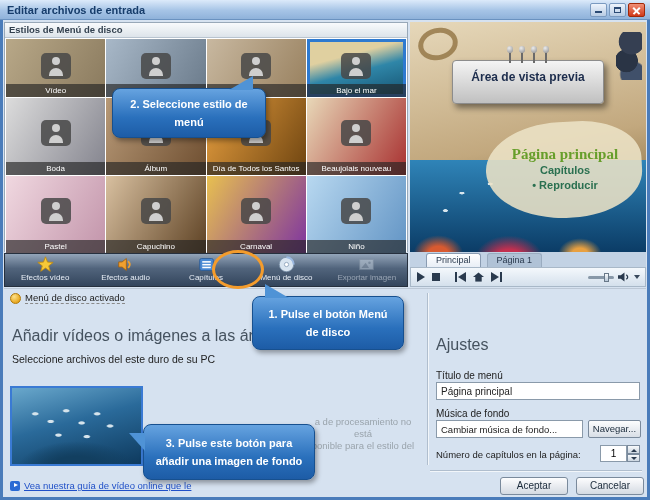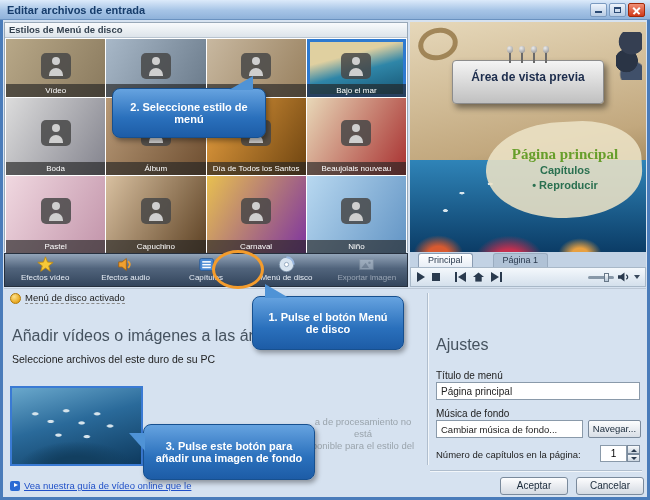--- a/index.html
+++ b/index.html
@@ -91,21 +91,21 @@
     box-shadow:3px 4px 6px rgba(0,0,0,.45); }
   .tooltip-text { position:absolute; left:0; right:0; bottom:19px; text-align:center;
     font-size:12px; font-weight:bold; color:#1c2c4c; }
   .pin { position:absolute; top:-9px; width:2px; height:11px; background:#6a6a6a; }
   .pin::before { content:""; position:absolute; top:-6px; left:-2px; width:6px; height:7px;
     border-radius:45%; background:radial-gradient(circle at 35% 30%, #ececec, #8a8a8a); }
   .pin.p1{left:56px;} .pin.p2{left:68px;} .pin.p3{left:80px;} .pin.p4{left:92px;}
 
   
   .ptabs { position:absolute; left:410px; top:252px; width:236px; height:15px;
-    background:#c2d2e4; display:flex; gap:20px; padding:1px 0 0 8px; }
+    background:#c2d2e4; display:flex; gap:6px; padding:1px 0 0 16px; }
   .ptab { font-size:9px; line-height:13px; padding:0 9px; color:#2a3a4e;
     border:1px solid #9aacc0; border-bottom:none; border-radius:3px 3px 0 0; background:#b0c2d6; cursor:pointer; }
   .ptab.active { background:linear-gradient(#ffffff,#e8eef6); border-color:#8a9cb2; }
   .playbar { position:absolute; left:410px; top:267px; width:236px; height:20px;
     background:linear-gradient(#f4f8fc,#d4e0ec); border:1px solid #a8b8c8;
     display:flex; align-items:center; padding:0 5px; gap:7px; }
   .pb-btn { display:flex; align-items:center; cursor:pointer; }
   .pb-gap { margin-left:8px; }
   .vol-wrap { margin-left:auto; display:flex; align-items:center; gap:4px; }
   .vol-track { width:26px; height:3px; background:#8898a8; position:relative; border-radius:2px; cursor:pointer; }
@@ -170,21 +170,21 @@
 
   .h-sep { position:absolute; left:430px; top:470px; width:212px; height:1px; background:#b0bece; box-shadow:0 1px 0 #f2f6fa; }
   .dlg-btn { position:absolute; top:477px; width:68px; height:18px;
     background:linear-gradient(#fdfdfe,#d4dae2); border:1px solid #7a8a9c; border-radius:3px;
     font-size:10px; color:#1a2a3a; text-align:center; line-height:16px; cursor:pointer; }
   .accept { left:500px; } .cancel { left:576px; }
 
   
   .co { position:absolute; z-index:50; background:linear-gradient(180deg,#66a3e0,#2a70bc 60%,#1d5ca6);
     border:1px solid #17508f; border-radius:8px; box-shadow:2px 3px 5px rgba(0,0,0,.35);
-    color:#fff; font-weight:bold; font-size:11px; line-height:12px; text-align:center;
+    color:#fff; font-weight:bold; font-size:11px; line-height:18px; text-align:center;
     display:flex; align-items:center; justify-content:flex-start; padding:4px 8px; }
   .co .tail { position:absolute; width:0; height:0; }
   .co1 { left:252px; top:296px; width:152px; height:54px; }
   .co1 .tail { top:-13px; left:12px; border-bottom:14px solid #4f93d6; border-right:24px solid transparent; }
   .co2 { left:112px; top:88px; width:154px; height:50px; }
   .co2 .tail { top:-13px; right:12px; border-bottom:14px solid #4f93d6; border-left:24px solid transparent; }
   .co3 { left:143px; top:424px; width:172px; height:56px; }
   .co3 .tail { left:-15px; top:8px; border-right:16px solid #4f93d6; border-bottom:18px solid transparent; }
 </style>
 </head>

